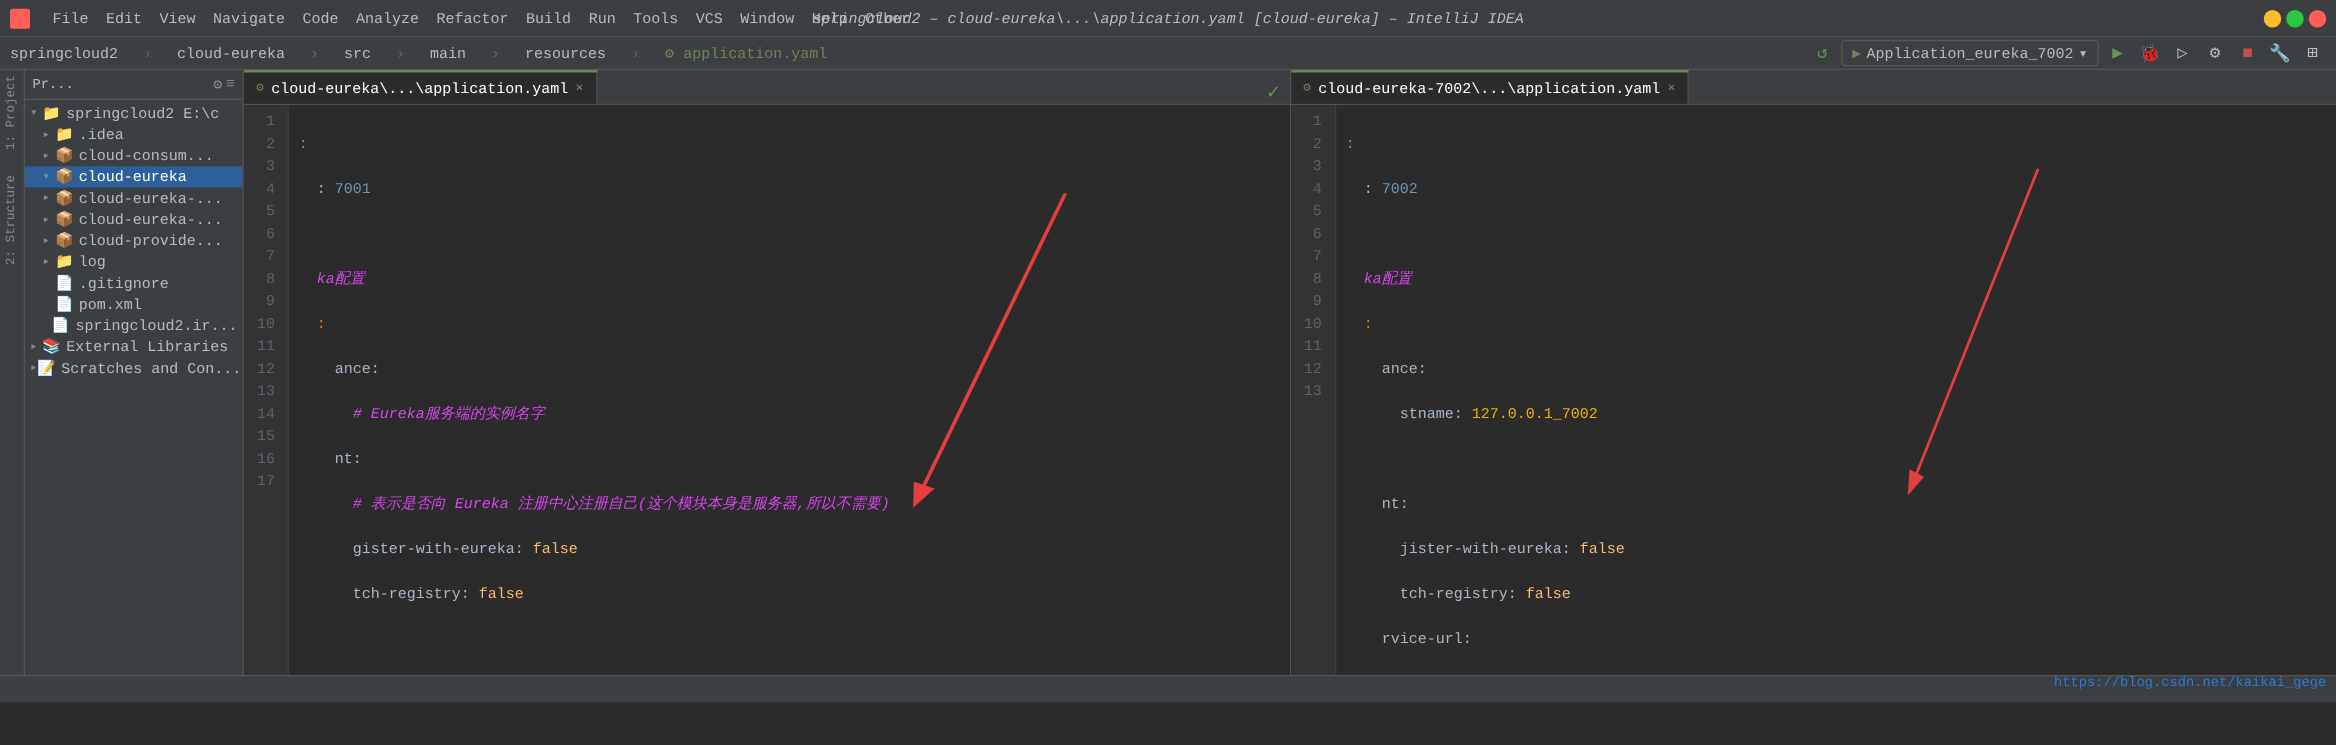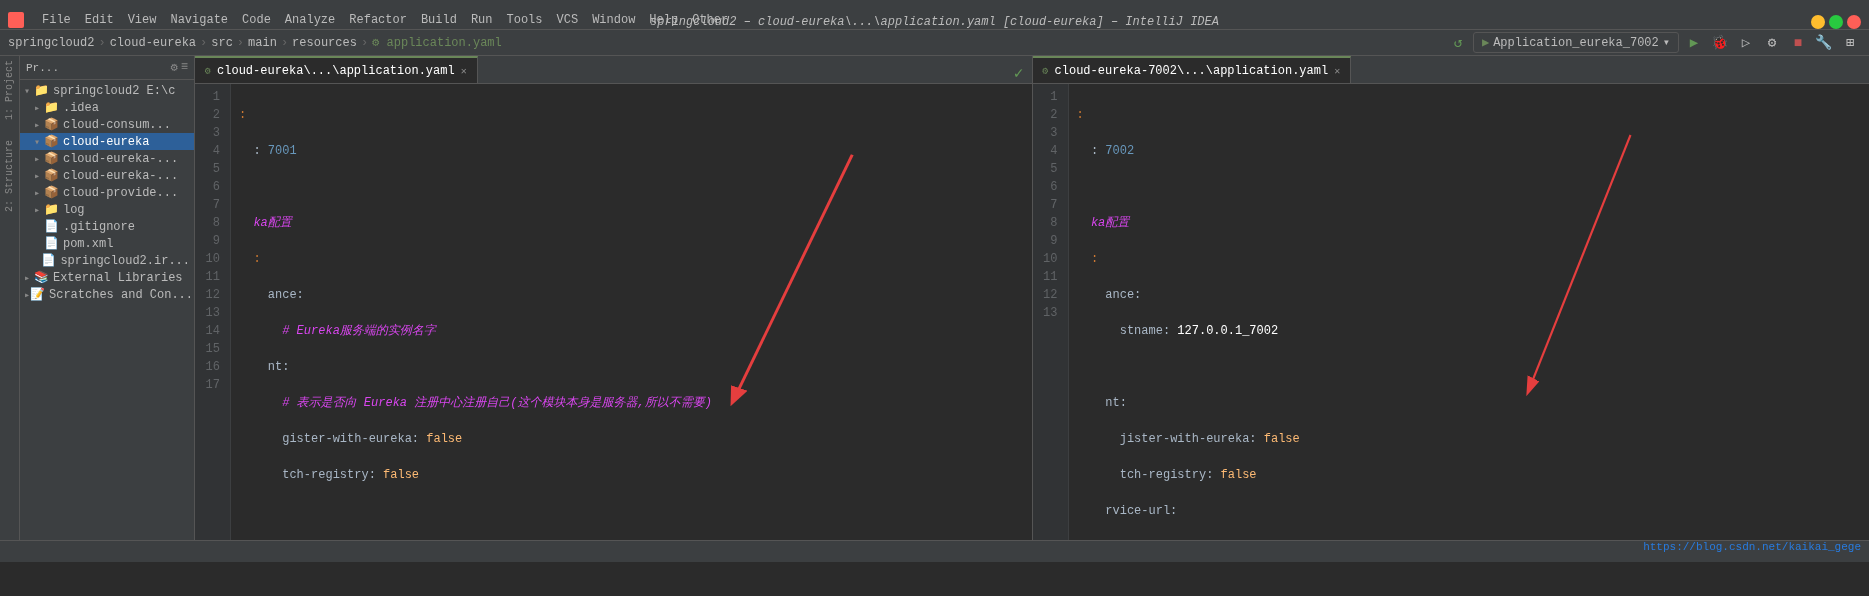--- a/index.html
+++ b/index.html
@@ -11,21 +11,21 @@
       font-size: 12px;
       color: #a9b7c6;
       overflow: hidden;
     }
 
     
     #title-bar {
       background: #3c3f41;
       height: 30px;
       display: flex;
-      align-items: flex-end;
+      align-items: center;
       justify-content: space-between;
       padding: 0 8px;
       border-bottom: 1px solid #555;
     }
     #title-bar .title-left {
       display: flex;
       align-items: center;
       gap: 8px;
     }
     #title-bar .menu-bar {
@@ -60,21 +60,21 @@
     .win-maximize { background: #28c940; }
     .win-close { background: #ff5f57; }
 
     
     #breadcrumb-bar {
       background: #3c3f41;
       height: 26px;
       display: flex;
       align-items: center;
       padding: 0 8px;
-      gap: 4px;
+      gap: 20px;
       font-size: 12px;
       color: #bbbbbb;
       border-bottom: 1px solid #555;
     }
     #breadcrumb-bar span.sep { color: #666; }
 
     
     #main-area {
       display: flex;
       height: calc(596px - 30px - 26px - 30px - 26px);
@@ -225,21 +225,21 @@
       overflow: hidden;
       white-space: pre;
     }
     .code-line {
       display: block;
       height: 18px;
       line-height: 18px;
     }
     
     .k { color: #cc7832; } 
-    .s { color: #ffffff; }
+    .s { color: #eab308; }
     .cmt { color: #d946ef; font-style: italic; text-align: right; }
     .val { color: #6897bb; }
     .true-val { color: #fdba74; }
     .key { color: #a9b7c6; }
 
     
     .arrow-overlay {
       position: absolute;
       top: 0; left: 0;
       width: 100%; height: 100%;

